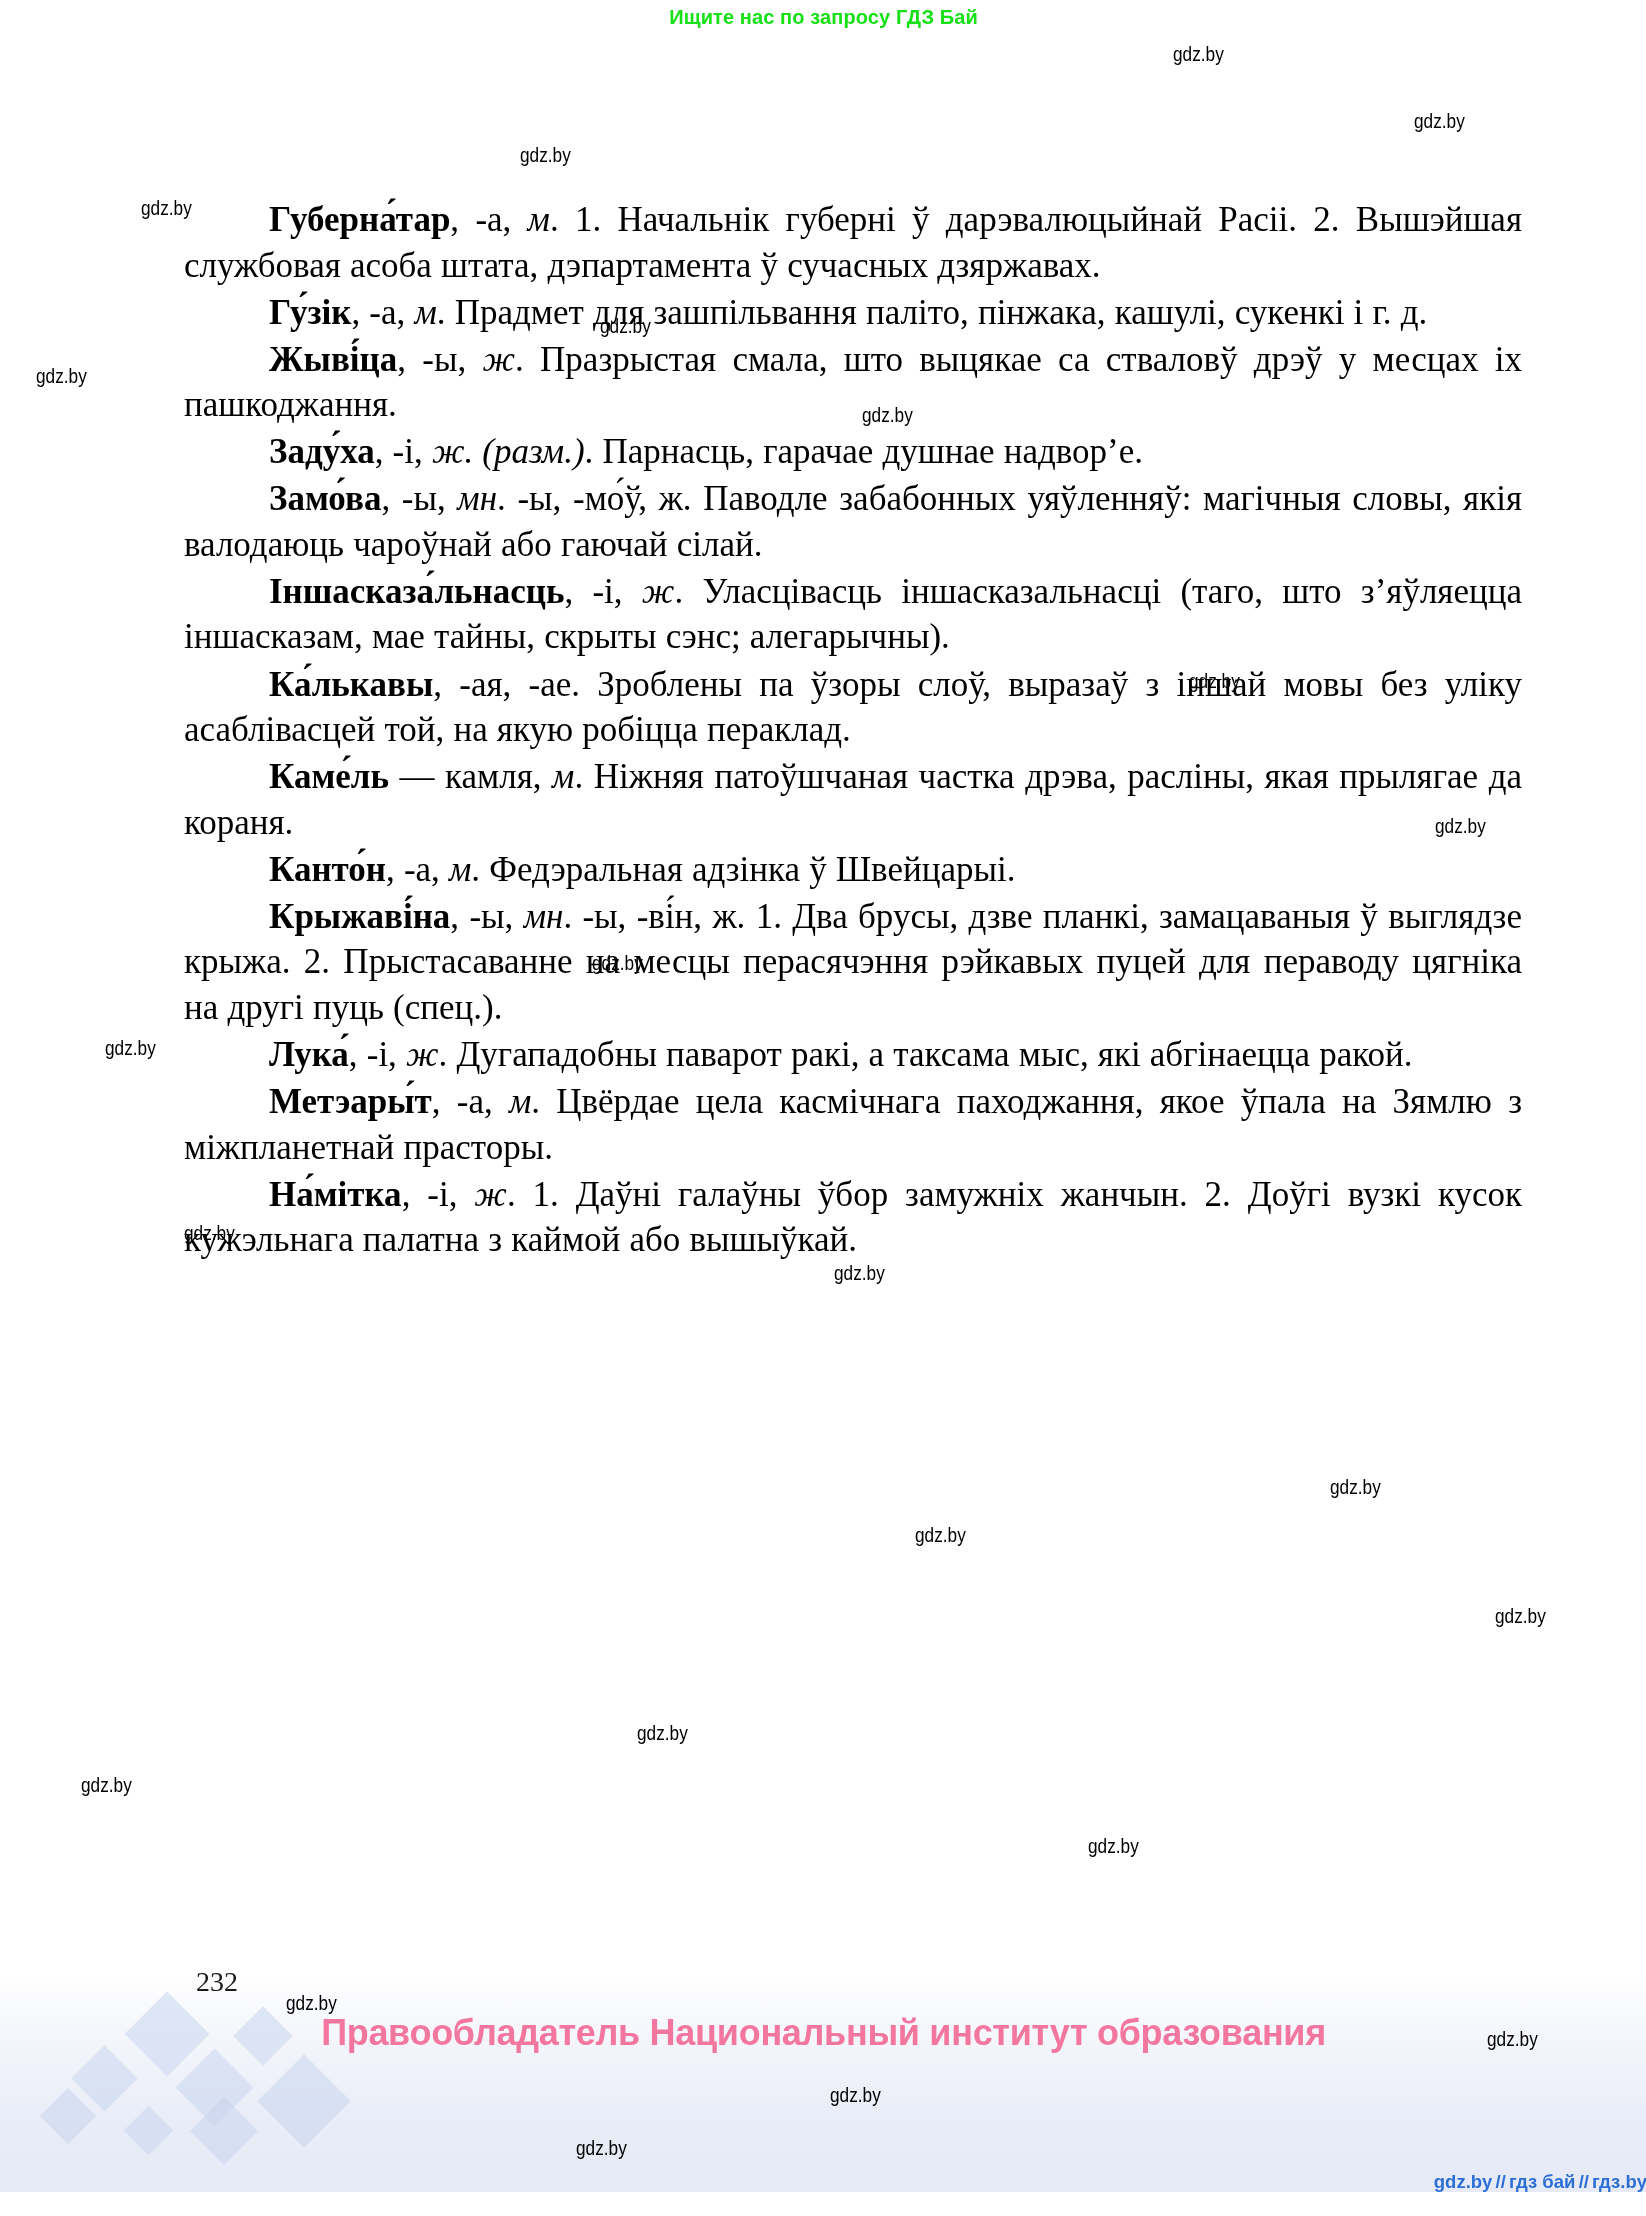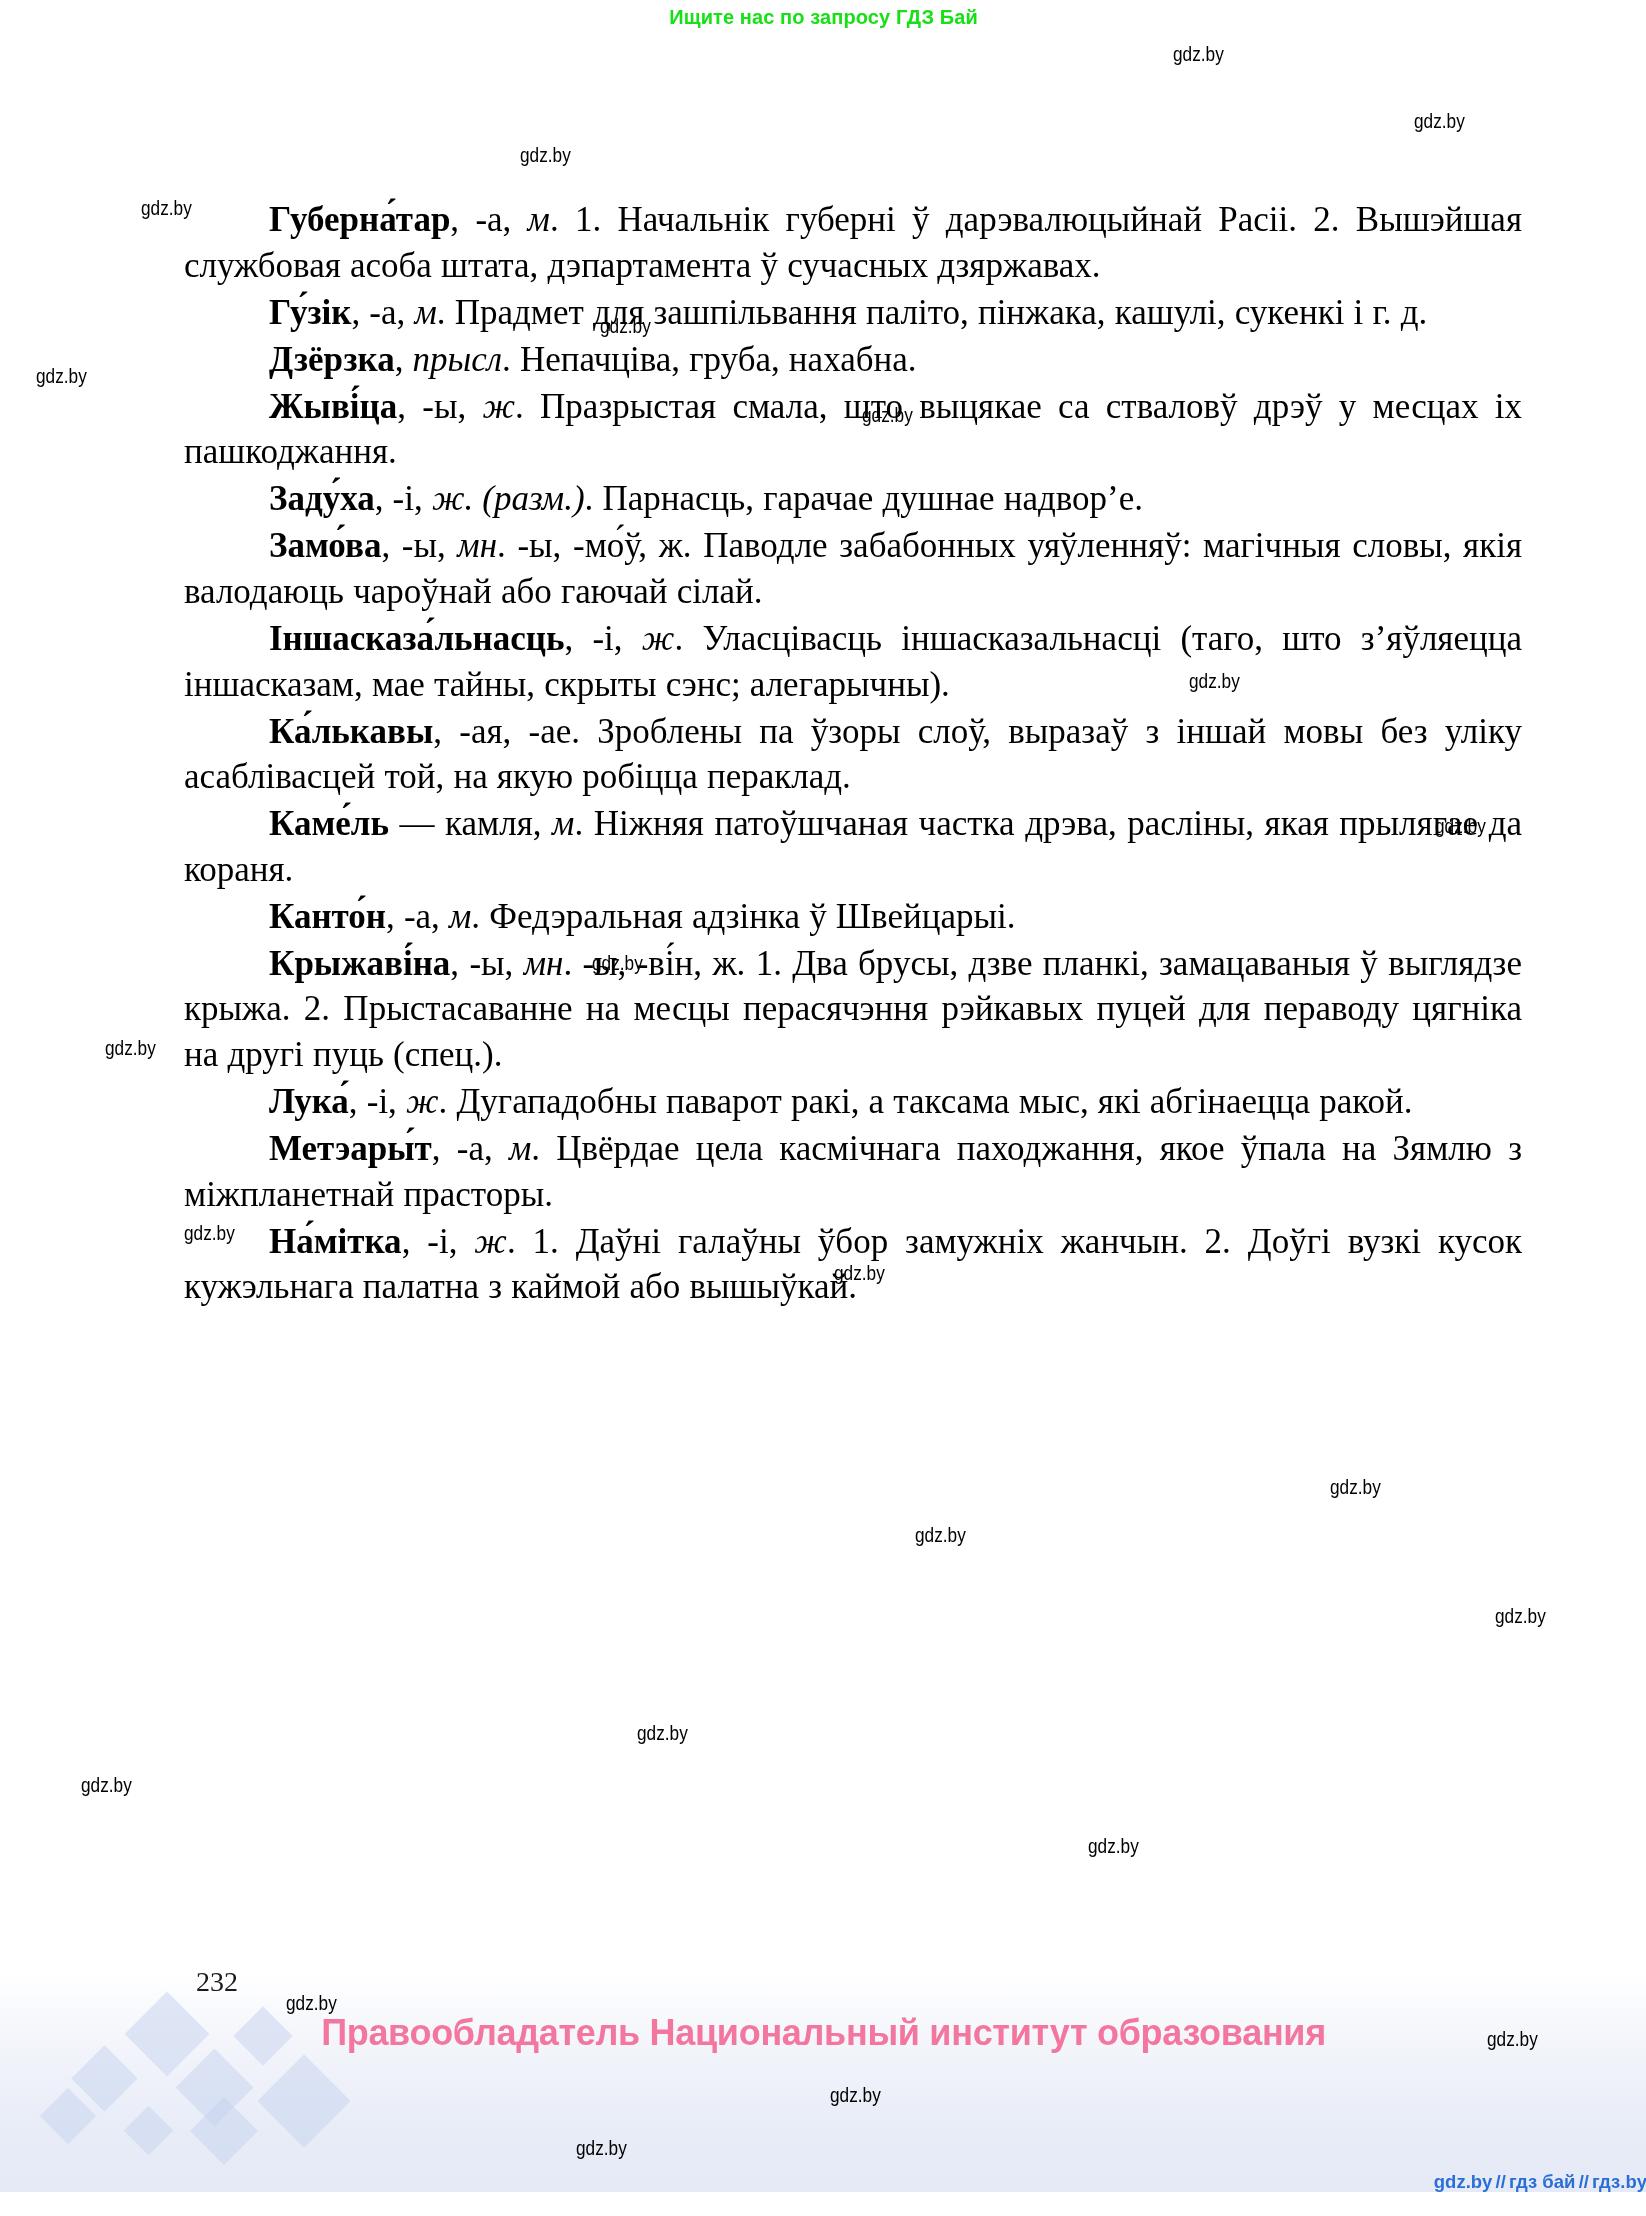--- a/index.html
+++ b/index.html
@@ -129,21 +129,20 @@
 </head>
 <body>
 
 <div id="page">
 
   <div id="promo-banner">Ищите нас по запросу ГДЗ Бай</div>
 
   <div id="dictionary">
       <p class="entry"><span class="hw">Губерна́тар</span><span>, -а, </span><span class="gram">м</span><span>. 1. Начальнік губерні ў дарэвалюцыйнай Расіі. 2. Вышэйшая службовая асоба штата, дэпартамента ў сучасных дзяржавах.</span></p>
       <p class="entry"><span class="hw">Гу́зік</span><span>, -а, </span><span class="gram">м</span><span>. Прадмет для зашпільвання паліто, пінжака, кашулі, сукенкі і г. д.</span></p>
-      <p class="entry"><span class="hw">Дзёрзка</span><span>, </span><span class="gram">прысл</span><span>. Непачціва, груба, нахабна.</span></p>
       <p class="entry"><span class="hw">Жыві́ца</span><span>, -ы, </span><span class="gram">ж</span><span>. Празрыстая смала, што выцякае са стваловў дрэў у месцах іх пашкоджання.</span></p>
       <p class="entry"><span class="hw">Заду́ха</span><span>, -і, </span><span class="gram">ж. (разм.)</span><span>. Парнасць, гарачае душнае надвор’е.</span></p>
       <p class="entry"><span class="hw">Замо́ва</span><span>, -ы, </span><span class="gram">мн</span><span>. -ы, -мо́ў, ж. Паводле забабонных уяўленняў: магічныя словы, якія валодаюць чароўнай або гаючай сілай.</span></p>
       <p class="entry"><span class="hw">Іншасказа́льнасць</span><span>, -і, </span><span class="gram">ж</span><span>. Уласцівасць іншасказальнасці (таго, што з’яўляецца іншасказам, мае тайны, скрыты сэнс; алегарычны).</span></p>
       <p class="entry"><span class="hw">Ка́лькавы</span><span>, -ая, -ае</span><span>. Зроблены па ўзоры слоў, выразаў з іншай мовы без уліку асаблівасцей той, на якую робіцца пераклад.</span></p>
       <p class="entry"><span class="hw">Каме́ль</span><span> — камля, </span><span class="gram">м</span><span>. Ніжняя патоўшчаная частка дрэва, расліны, якая прылягае да кораня.</span></p>
       <p class="entry"><span class="hw">Канто́н</span><span>, -а, </span><span class="gram">м</span><span>. Федэральная адзінка ў Швейцарыі.</span></p>
       <p class="entry"><span class="hw">Крыжаві́на</span><span>, -ы, </span><span class="gram">мн</span><span>. -ы, -ві́н, ж. 1. Два брусы, дзве планкі, замацаваныя ў выглядзе крыжа. 2. Прыстасаванне на месцы перасячэння рэйкавых пуцей для пераводу цягніка на другі пуць (спец.).</span></p>
       <p class="entry"><span class="hw">Лука́</span><span>, -і, </span><span class="gram">ж</span><span>. Дугападобны паварот ракі, а таксама мыс, які абгінаецца ракой.</span></p>
       <p class="entry"><span class="hw">Метэары́т</span><span>, -а, </span><span class="gram">м</span><span>. Цвёрдае цела касмічнага паходжання, якое ўпала на Зямлю з міжпланетнай прасторы.</span></p>

